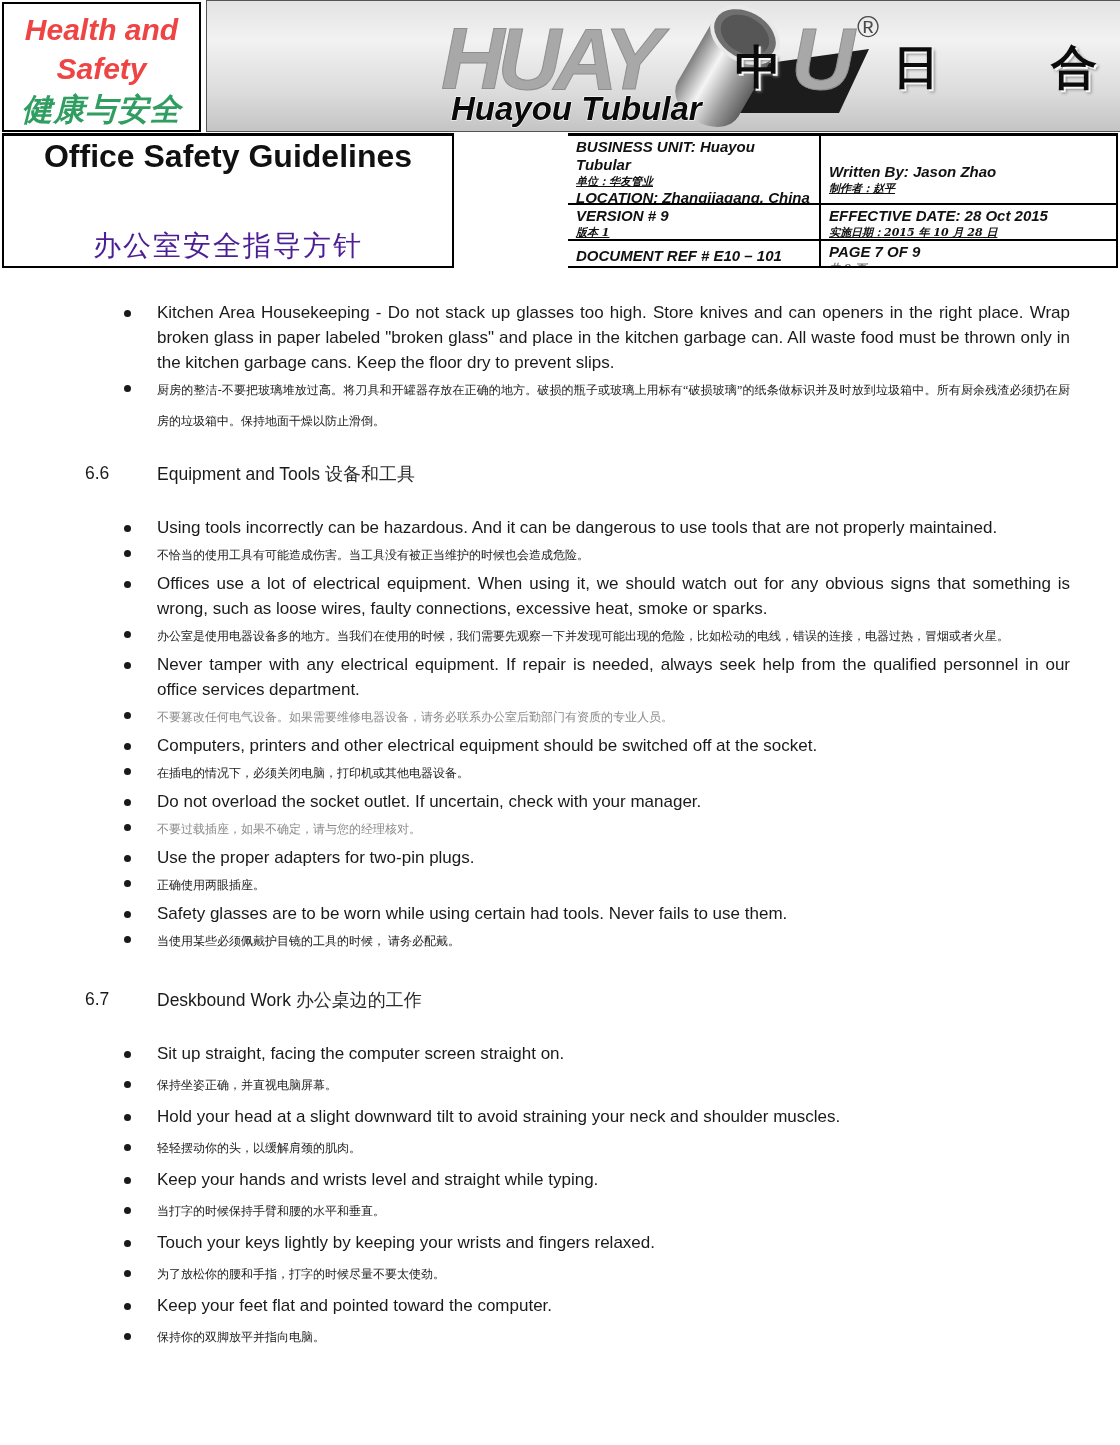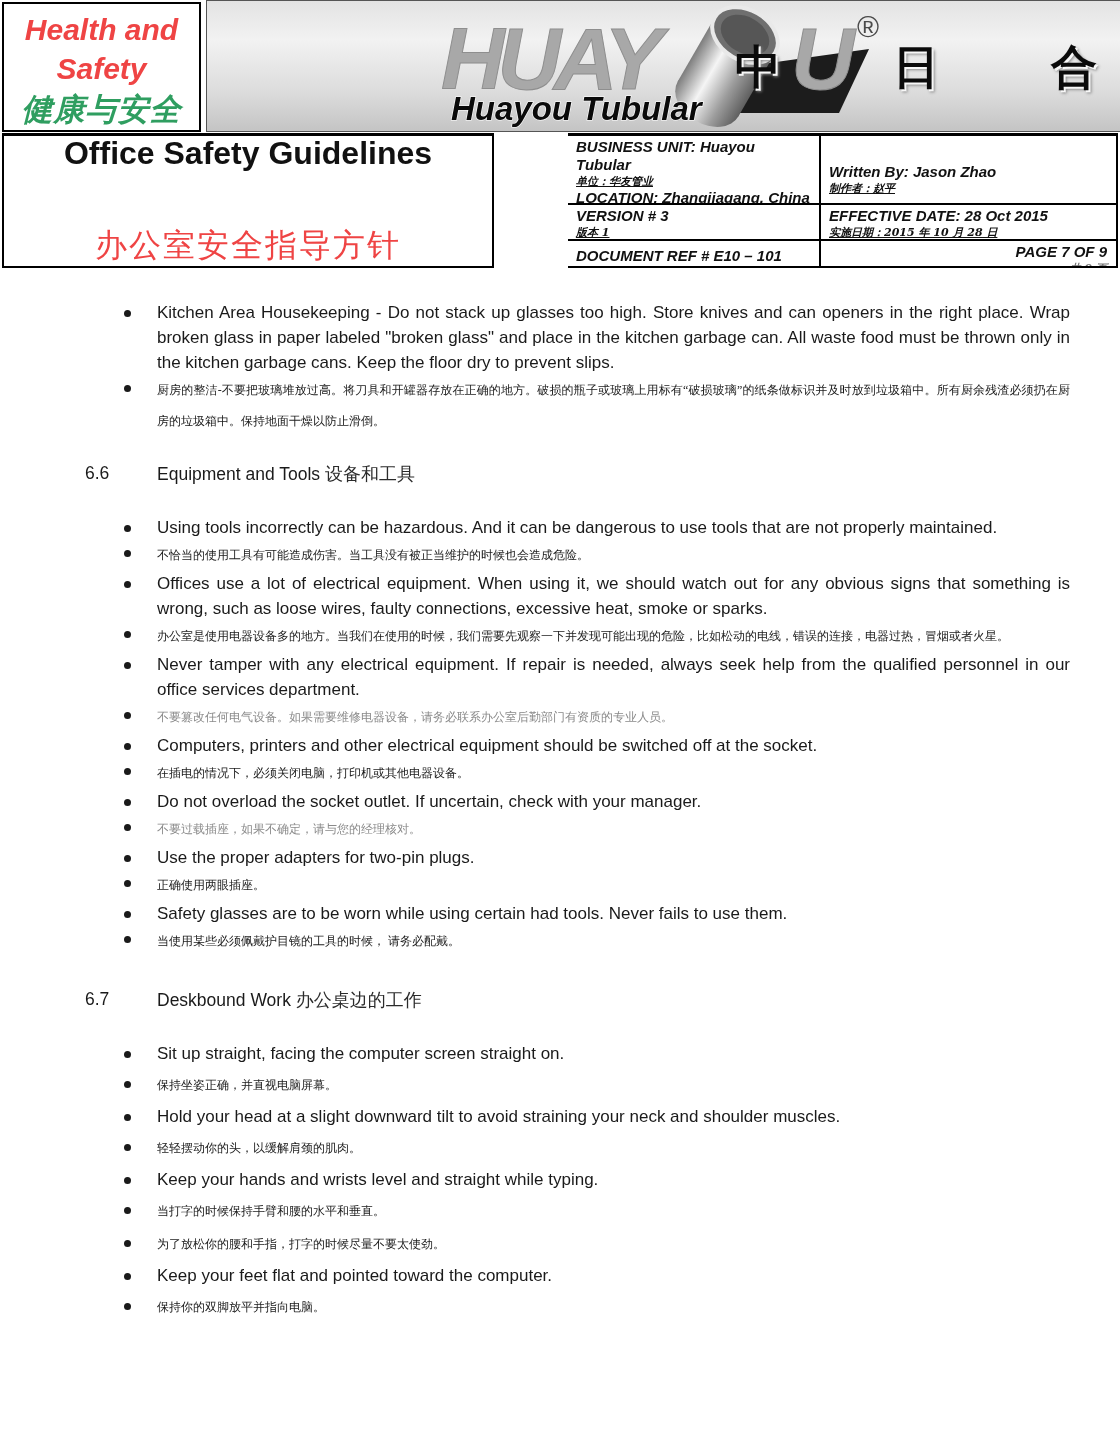--- a/index.html
+++ b/index.html
@@ -23,39 +23,39 @@
   .logo-svg { position:absolute; left:232px; top:2px; }
   .jv-text {
     position:absolute; left:528px; top:36px; white-space:nowrap;
     font-size:46px; font-weight:900; letter-spacing:48px; color:#0b0b0b;
     text-shadow:2px 2px 0 #f8f8f8, 3px 3px 3px #8a8a8a;
     font-family:"DejaVu Sans", sans-serif;
   }
 
   
   .title-cell {
-    position:absolute; left:2px; top:133px; width:492px; height:135px;
+    position:absolute; left:2px; top:133px; width:452px; height:135px;
     border:2px solid #000; border-top-width:3px;
     display:flex; flex-direction:column; align-items:center; justify-content:center; gap:4px;
   }
   .doc-title-en { font-size:32px; font-weight:bold; color:#111; }
-  .doc-title-zh { font-size:32px; color:#ef4444; font-family:"DejaVu Serif", serif; letter-spacing:2px;margin-top:48px; }
+  .doc-title-zh { font-size:28px; color:#4c1d95; font-family:"DejaVu Serif", serif; letter-spacing:2px;margin-top:48px; }
 
   .info-table {
     position:absolute; left:568px; top:133px; width:550px; height:135px;
     border:2px solid #000; border-left:none; border-top-width:3px;
     display:grid; grid-template-columns:251px 1fr; grid-template-rows:67px 36px 1fr;
     font-style:italic; font-weight:bold; color:#111;
   }
   .info-cell { border-left:2px solid #000; border-top:2px solid #000; padding:2px 6px 0 8px; overflow:hidden; }
   .info-cell.first-row { border-top:none; }
   .info-cell.first-col { border-left:none; }
   .lbl-en { font-size:15px; line-height:18px; display:block; }
   .lbl-zh { font-size:11px; line-height:15px; display:block; font-family:"DejaVu Serif", serif;text-decoration:underline; }
-  .page-cell { text-align:right; padding-right:9px; }
+  .page-cell { padding-right:9px; }
   .page-cell .lbl-zh { color:#777; }
 
   
   .main { position:absolute; top:268px; left:0; width:1120px; padding:32px 50px 0 85px; color:#1a1a1a; }
 
   ul.bullets { list-style:none; }
   ul.bullets li { position:relative; padding-left:72px; text-align:justify; }
   ul.bullets li::before {
     content:""; position:absolute; left:39px; top:10px;
     width:7px; height:7px; border-radius:50%; background:#1a1a1a;
@@ -121,21 +121,21 @@
       <span class="lbl-en">BUSINESS UNIT: Huayou Tubular</span>
       <span class="lbl-zh">单位：华友管业</span>
       <span class="lbl-en">LOCATION: Zhangjiagang, China</span>
 
     </div>
     <div class="info-cell first-row">
       <span class="lbl-en" style="margin-top:25px;">Written By: Jason Zhao</span>
       <span class="lbl-zh">制作者：赵平</span>
     </div>
     <div class="info-cell first-col">
-      <span class="lbl-en">VERSION #  3</span>
+      <span class="lbl-en">VERSION #  9</span>
       <span class="lbl-zh">版本 1</span>
     </div>
     <div class="info-cell">
       <span class="lbl-en">EFFECTIVE DATE: 28 Oct 2015</span>
       <span class="lbl-zh">实施日期：2015 年 10 月 28 日</span>
     </div>
     <div class="info-cell first-col">
       <span class="lbl-en" style="margin-top:4px;">DOCUMENT REF # E10 – 101</span>
     </div>
     <div class="info-cell page-cell">
@@ -178,19 +178,20 @@
       <span><span>Deskbound Work</span>&nbsp;<span class="sec-title-zh">办公桌边的工作</span></span>
     </div>
 
     <ul class="bullets spaced">
       <li class="en">Sit up straight, facing the computer screen straight on.</li>
       <li class="zh">保持坐姿正确，并直视电脑屏幕。</li>
       <li class="en">Hold your head at a slight downward tilt to avoid straining your neck and shoulder muscles.</li>
       <li class="zh">轻轻摆动你的头，以缓解肩颈的肌肉。</li>
       <li class="en">Keep your hands and wrists level and straight while typing.</li>
       <li class="zh">当打字的时候保持手臂和腰的水平和垂直。</li>
+      <li class="en">Touch your keys lightly by keeping your wrists and fingers relaxed.</li>
       <li class="zh">为了放松你的腰和手指，打字的时候尽量不要太使劲。</li>
       <li class="en">Keep your feet flat and pointed toward the computer.</li>
       <li class="zh">保持你的双脚放平并指向电脑。</li>
     </ul>
 
   </div>
 </div>
 
 </body></html>

